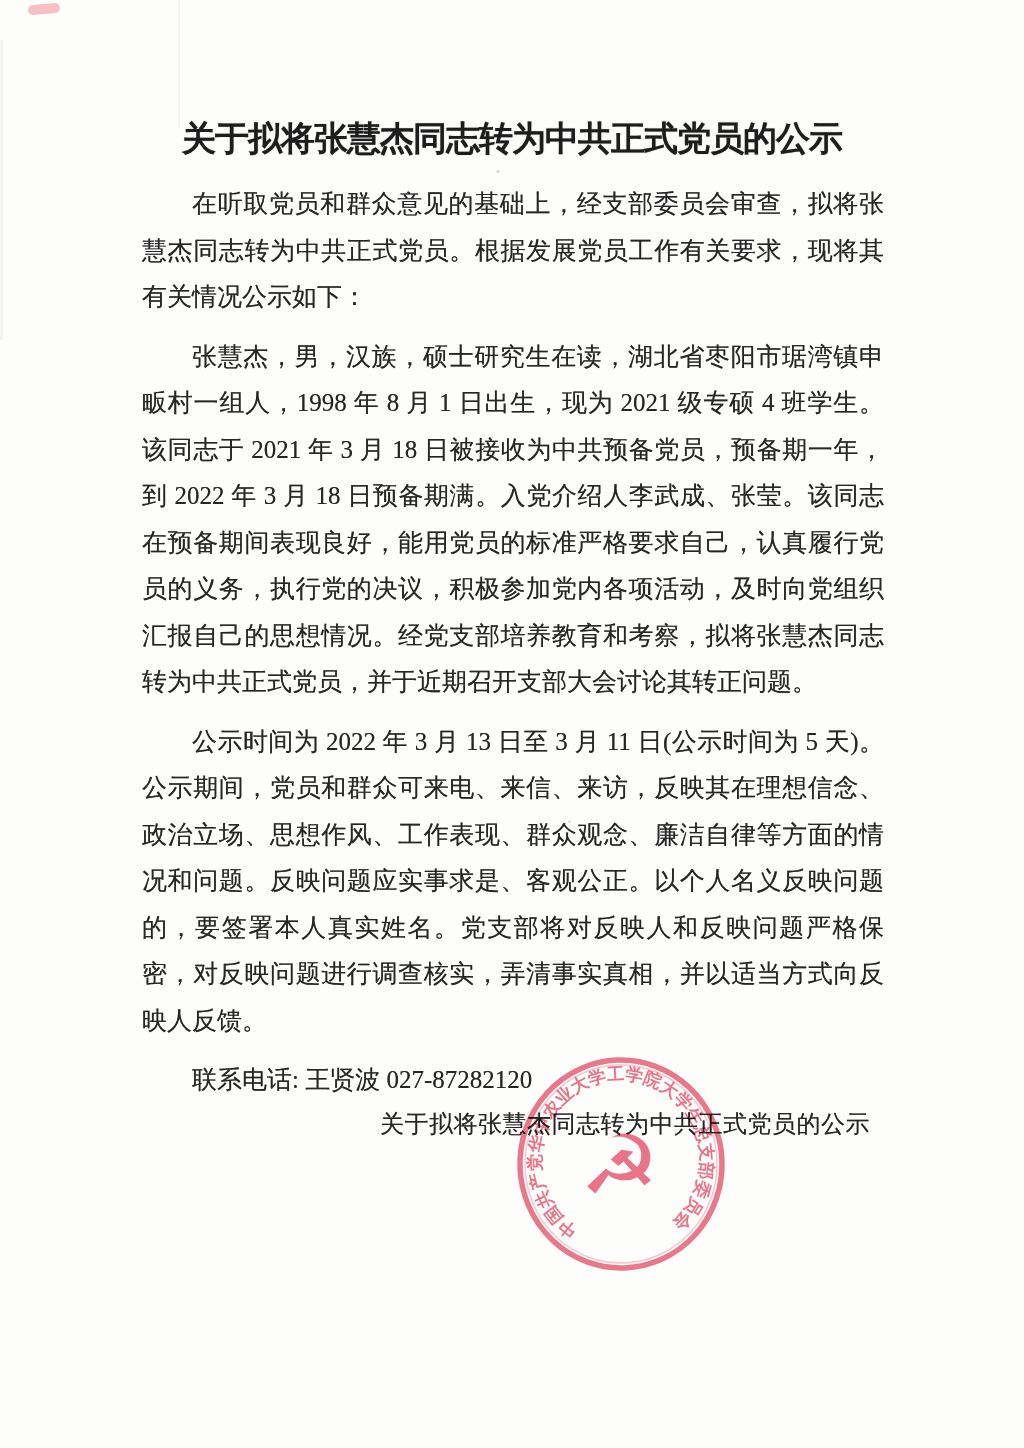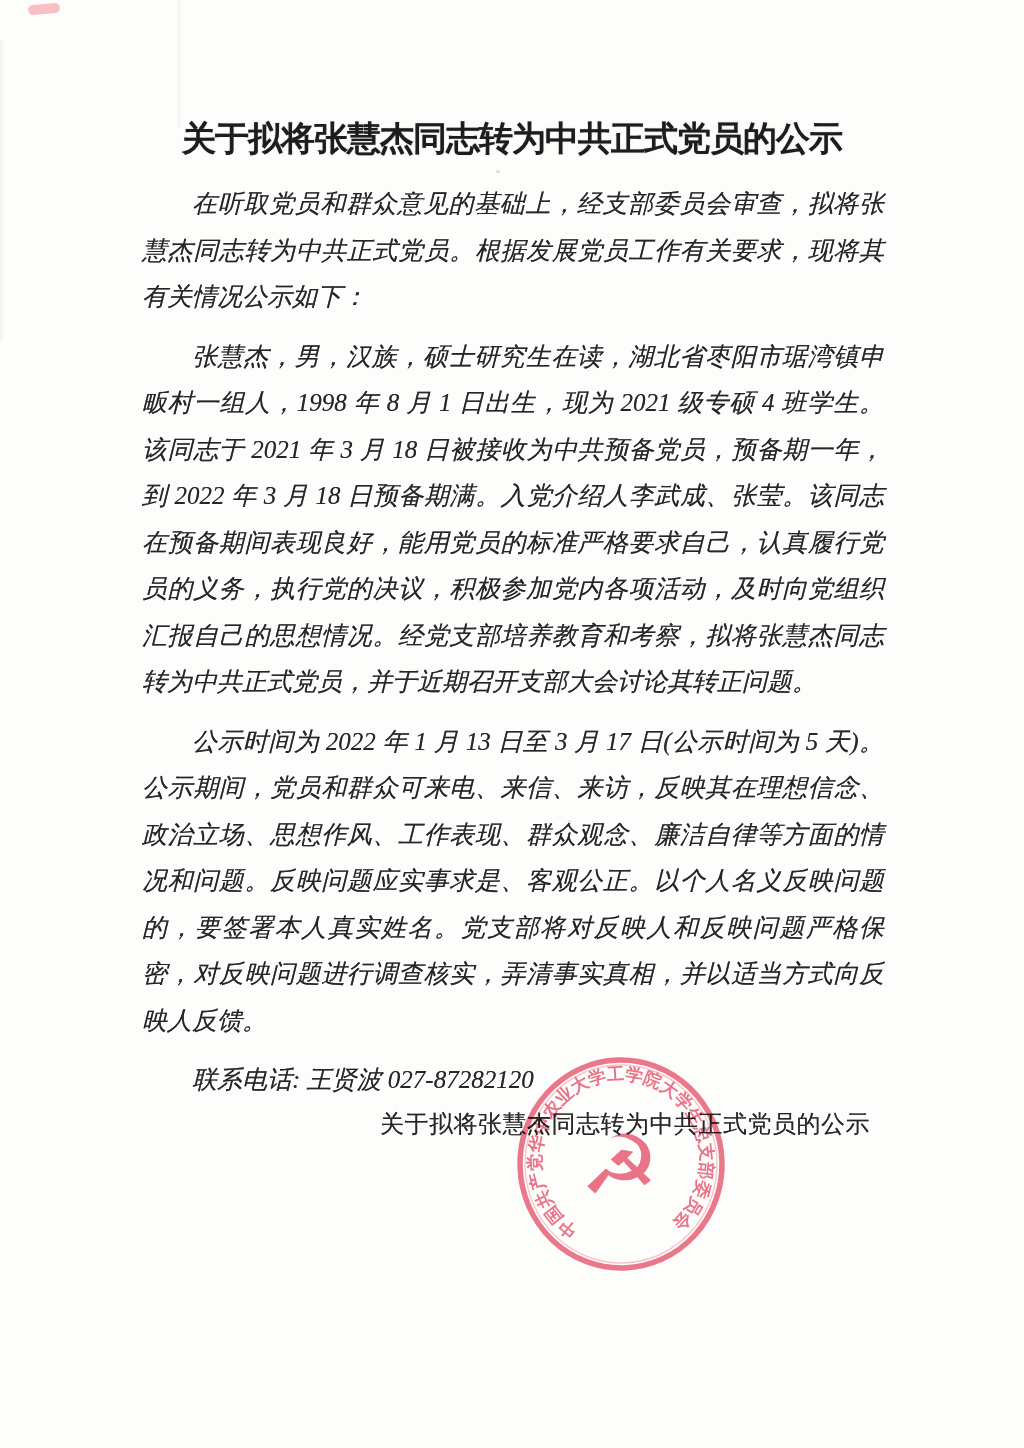--- a/index.html
+++ b/index.html
@@ -24,21 +24,20 @@
   }
   .body-text {
     position: absolute;
     left: 142px; top: 181px; width: 742px;
     font-size: 25px;
     line-height: 46.5px;
     text-align: justify;
     text-justify: inter-character;
     color: #262626;
     text-shadow: 0 0 .6px rgba(0,0,0,.5);
-    font-style: italic;
   }
   .body-text p { margin: 0 0 13px 0; text-indent: 2em; }
   .signature-line {
     position: absolute;
     top: 1108px; right: 154px;
     font-size: 24px;
     letter-spacing: .5px;
     color: #262626;
     text-shadow: 0 0 .6px rgba(0,0,0,.5);
   }
@@ -76,21 +75,21 @@
   <div class="artifact a-vline"></div>
   <div class="artifact a-edge"></div>
   <div class="artifact a-speck1"></div>
   <div class="artifact a-speck2"></div>
 
   <div class="doc-title">关于拟将张慧杰同志转为中共正式党员的公示</div>
 
   <div class="body-text">
     <p>在听取党员和群众意见的基础上，经支部委员会审查，拟将张慧杰同志转为中共正式党员。根据发展党员工作有关要求，现将其有关情况公示如下：</p>
     <p>张慧杰，男，汉族，硕士研究生在读，湖北省枣阳市琚湾镇申畈村一组人，1998 年 8 月 1 日出生，现为 2021 级专硕 4 班学生。该同志于 2021 年 3 月 18 日被接收为中共预备党员，预备期一年，到 2022 年 3 月 18 日预备期满。入党介绍人李武成、张莹。该同志在预备期间表现良好，能用党员的标准严格要求自己，认真履行党员的义务，执行党的决议，积极参加党内各项活动，及时向党组织汇报自己的思想情况。经党支部培养教育和考察，拟将张慧杰同志转为中共正式党员，并于近期召开支部大会讨论其转正问题。</p>
-    <p>公示时间为 2022 年 1 月 13 日至 3 月 17 日(公示时间为 5 天)。公示期间，党员和群众可来电、来信、来访，反映其在理想信念、政治立场、思想作风、工作表现、群众观念、廉洁自律等方面的情况和问题。反映问题应实事求是、客观公正。以个人名义反映问题的，要签署本人真实姓名。党支部将对反映人和反映问题严格保密，对反映问题进行调查核实，弄清事实真相，并以适当方式向反映人反馈。</p>
+    <p>公示时间为 2022 年 3 月 13 日至 3 月 11 日(公示时间为 5 天)。公示期间，党员和群众可来电、来信、来访，反映其在理想信念、政治立场、思想作风、工作表现、群众观念、廉洁自律等方面的情况和问题。反映问题应实事求是、客观公正。以个人名义反映问题的，要签署本人真实姓名。党支部将对反映人和反映问题严格保密，对反映问题进行调查核实，弄清事实真相，并以适当方式向反映人反馈。</p>
     <p>联系电话: 王贤波   027-87282120</p>
   </div>
 
   <div class="signature-line">关于拟将张慧杰同志转为中共正式党员的公示</div>
 
   <svg class="seal" viewBox="0 0 216 220">
     <defs>
       <path id="sealArc" d="M 62.5,173.5 A 80,81 0 1 1 153.5,173.5" fill="none"></path>
     </defs>
 

